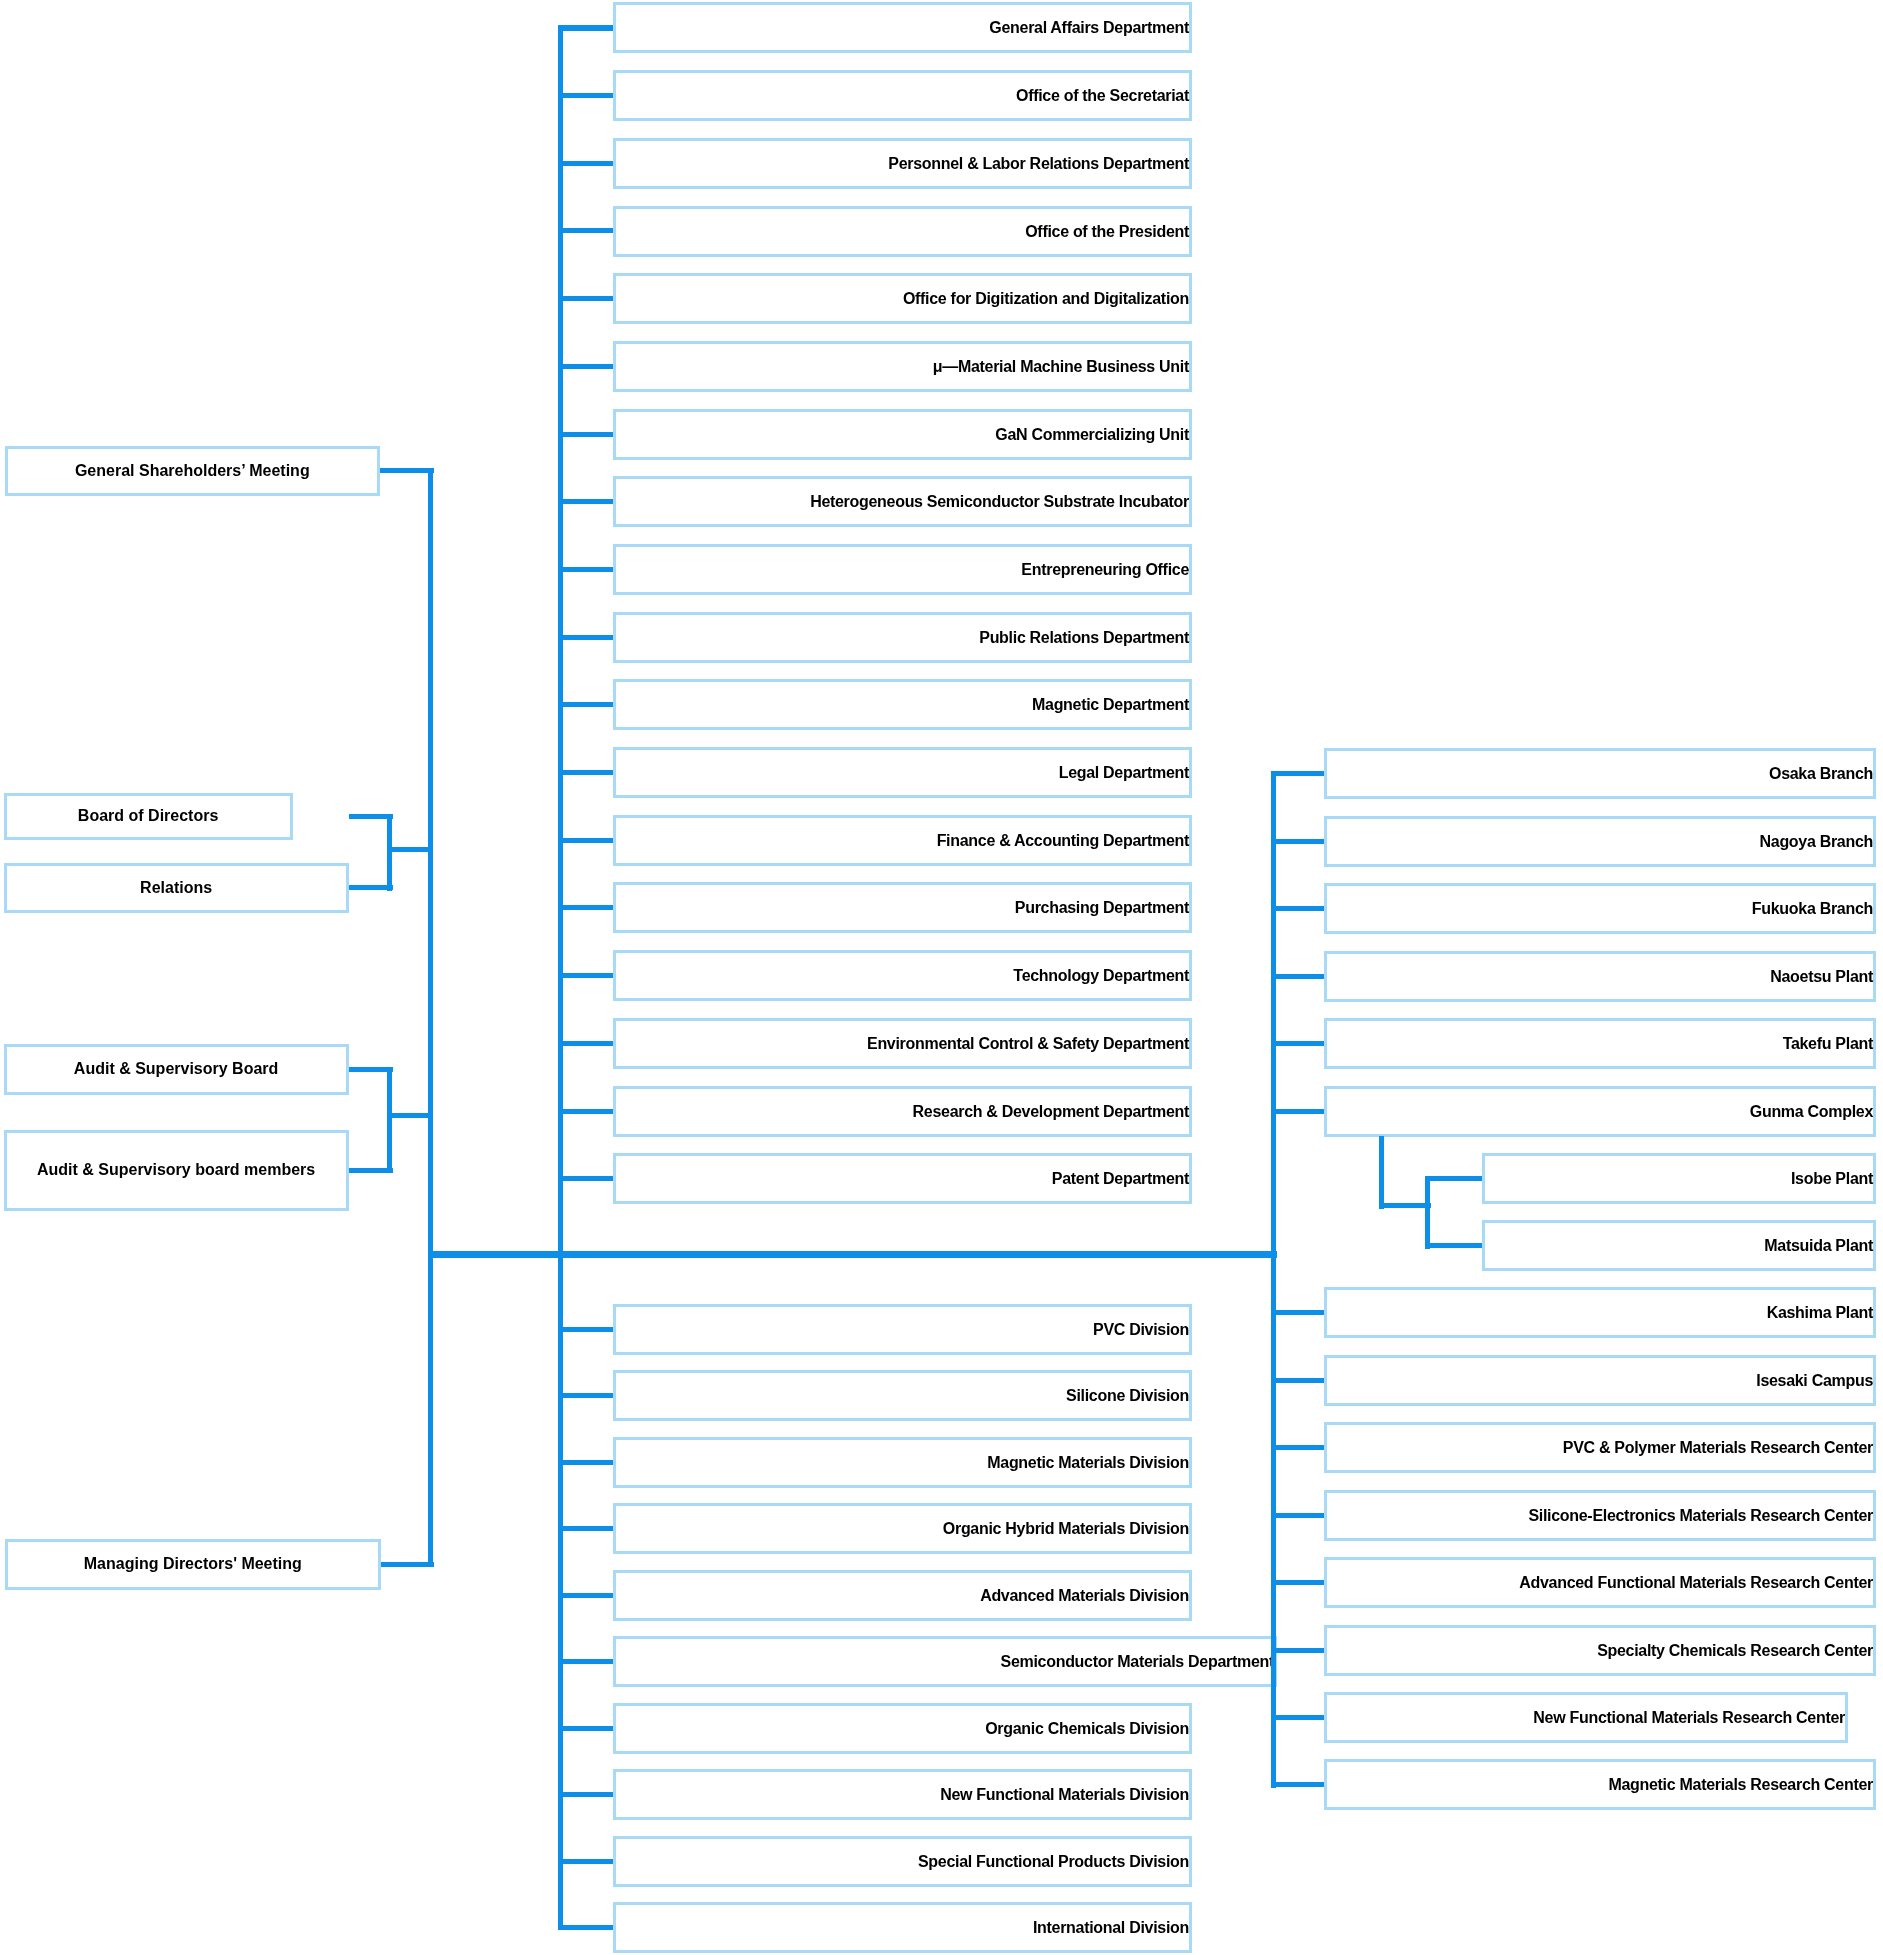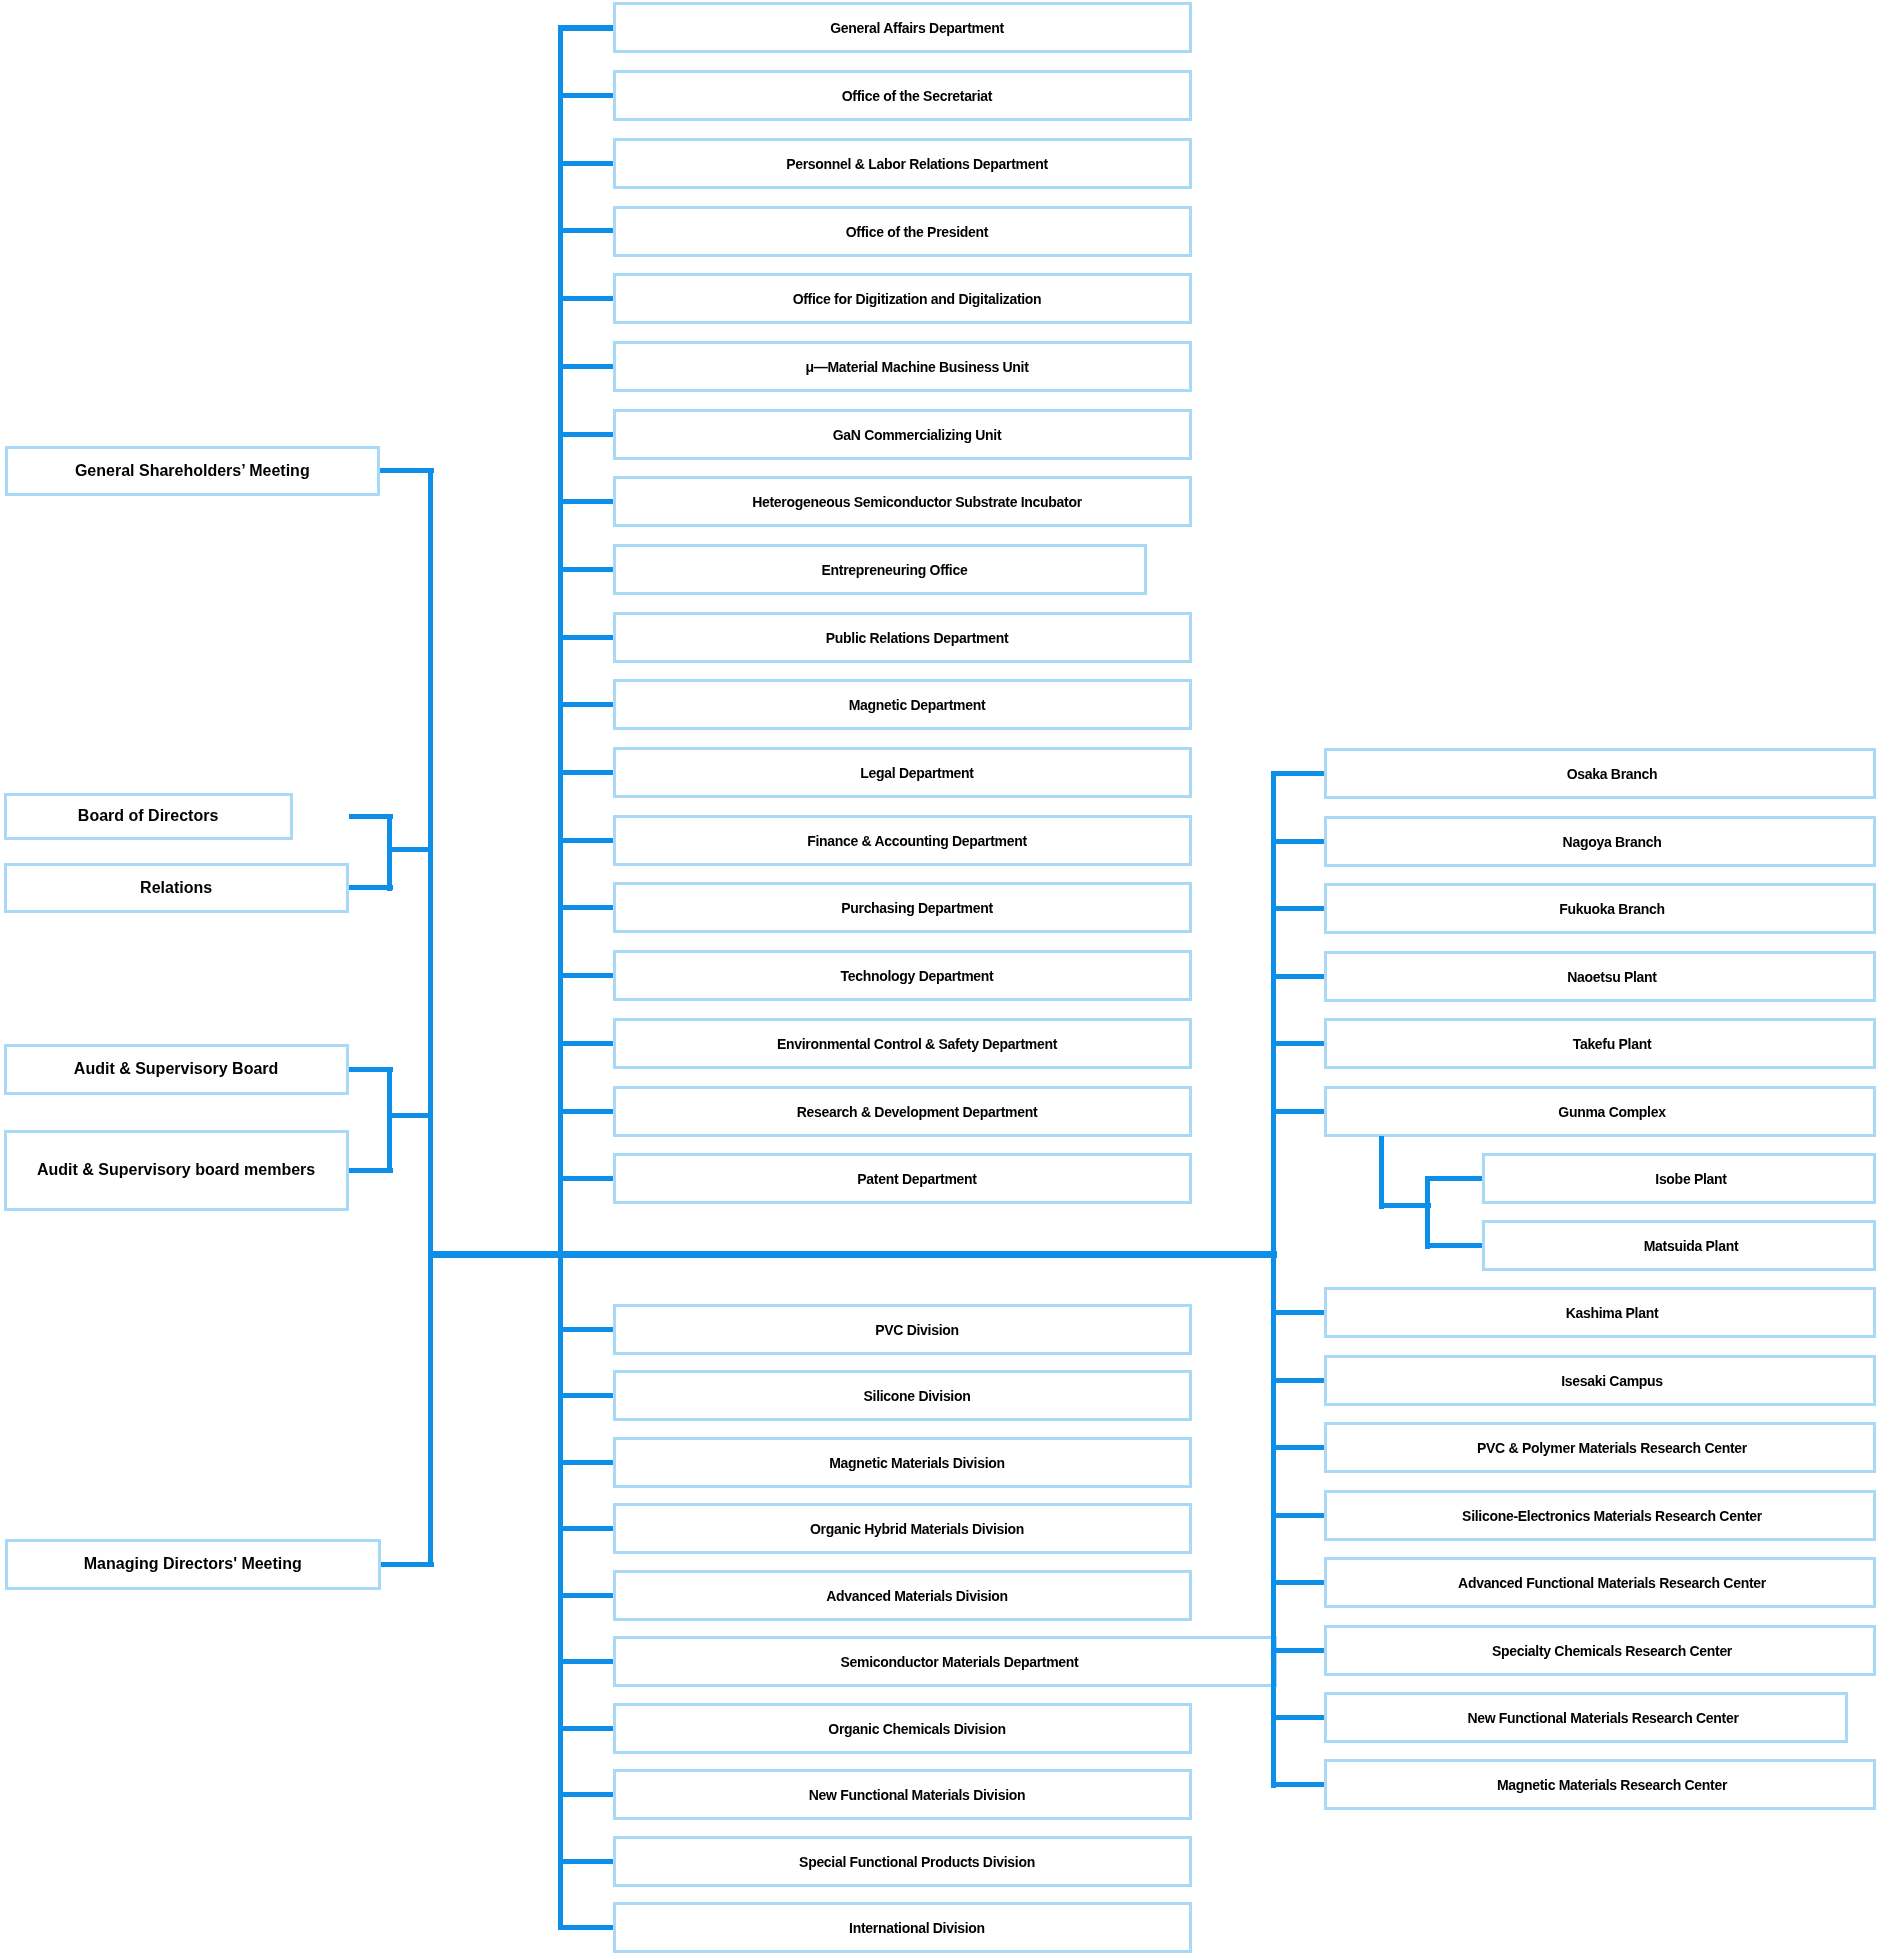--- a/index.html
+++ b/index.html
@@ -15,23 +15,23 @@
     box-sizing:border-box;
     background:#ffffff;
     border:3px solid var(--border,#a8d9f6);
     color:#000;
     font-weight:700;
     display:flex;
     align-items:center;
   }
   .box .lbl{width:100%;}
   .box.mid,.box.site{
-    font-size:14px;
+    font-size:16px;
     letter-spacing:-0.3px;
-    text-align:center;
+    text-align:right;
   }
   .box.mid{padding-left:29px;}
   .box.site{padding-left:24px;}
   .box.leftcol{
     font-size:16px;
     text-align:center;
     justify-content:center;
     line-height:1.18;
     padding:0 4.8px;
   }
@@ -99,21 +99,21 @@
     </div>
     <div class="line" style="left: 558px; top: 364px; width: 55px; height: 5.4px;"></div>
     <div class="box mid" style="left: 613px; top: 409px; width: 579px; height: 51px;">
       <span class="lbl">GaN Commercializing Unit</span>
     </div>
     <div class="line" style="left: 558px; top: 432px; width: 55px; height: 5.4px;"></div>
     <div class="box mid" style="left: 613px; top: 476px; width: 579px; height: 51px;">
       <span class="lbl">Heterogeneous Semiconductor Substrate Incubator</span>
     </div>
     <div class="line" style="left: 558px; top: 499px; width: 55px; height: 5.4px;"></div>
-    <div class="box mid" style="left: 613px; top: 544px; width: 534px; height: 51px;">
+    <div class="box mid" style="left: 613px; top: 544px; width: 579px; height: 51px;">
       <span class="lbl">Entrepreneuring Office</span>
     </div>
     <div class="line" style="left: 558px; top: 567px; width: 55px; height: 5.4px;"></div>
     <div class="box mid" style="left: 613px; top: 612px; width: 579px; height: 51px;">
       <span class="lbl">Public Relations Department</span>
     </div>
     <div class="line" style="left: 558px; top: 635px; width: 55px; height: 5.4px;"></div>
     <div class="box mid" style="left: 613px; top: 679px; width: 579px; height: 51px;">
       <span class="lbl">Magnetic Department</span>
     </div>

